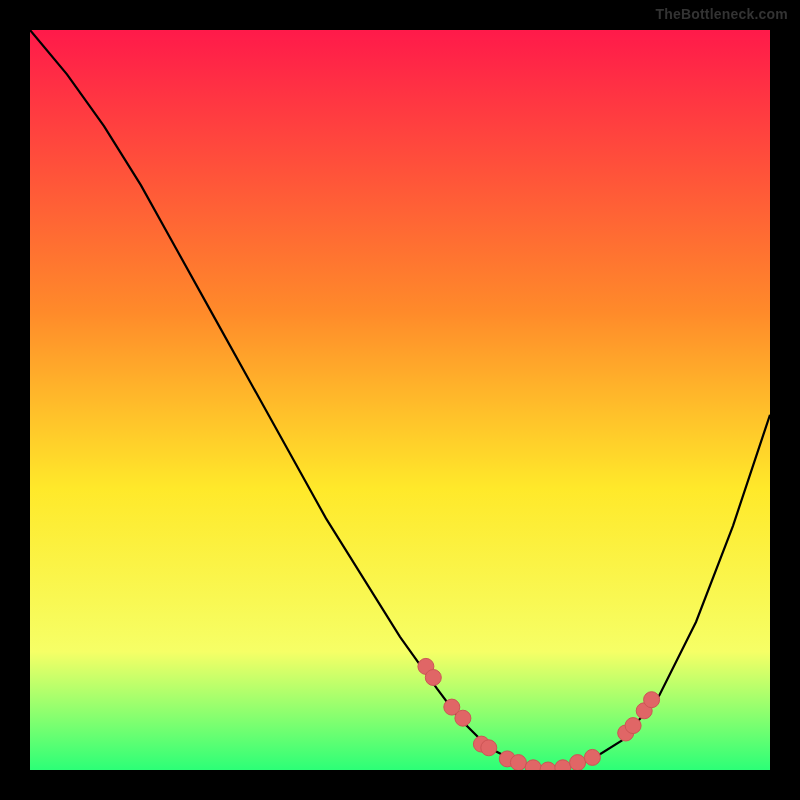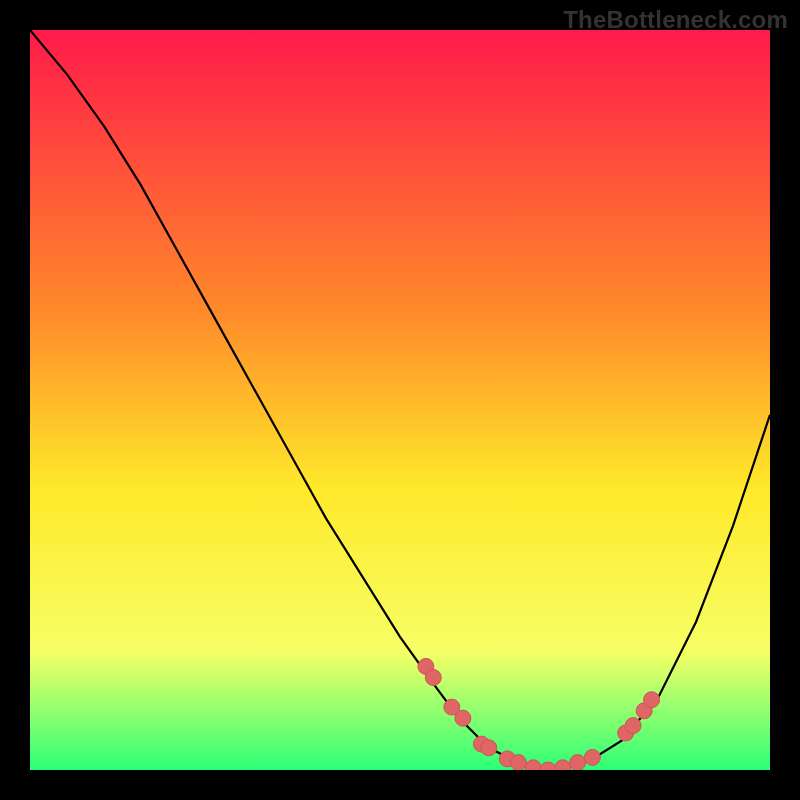--- a/index.html
+++ b/index.html
@@ -9,21 +9,21 @@
     width: 800px;
     height: 800px;
     position: relative;
     font-family: Arial, Helvetica, sans-serif;
   }
   .watermark {
     position: absolute;
     top: 6px;
     right: 12px;
     color: #333;
-    font-size: 24px;
+    font-size: 14px;
     font-weight: 600;
     z-index: 10;
     letter-spacing: 0.2px;
   }
   .frame {
     position: absolute;
     left: 30px;
     top: 30px;
     width: 740px;
     height: 740px;

